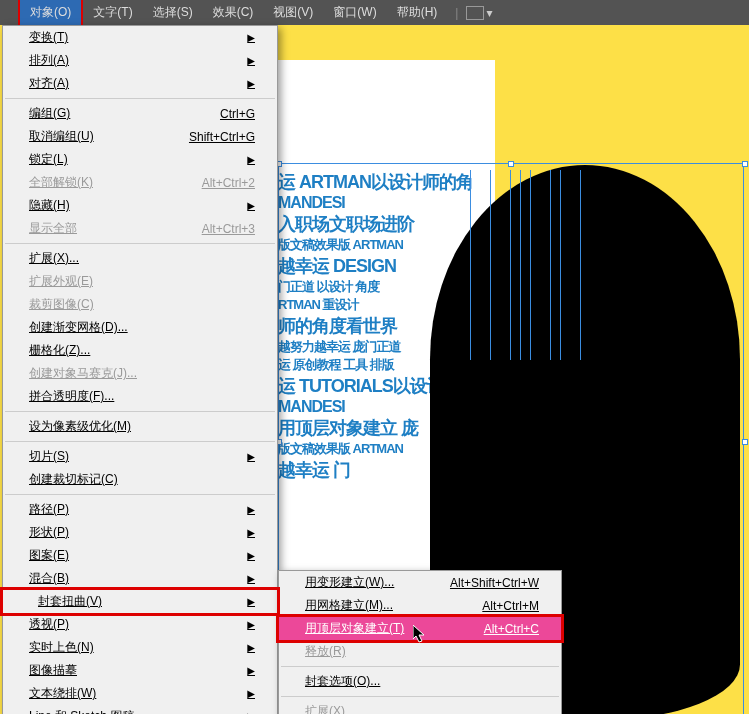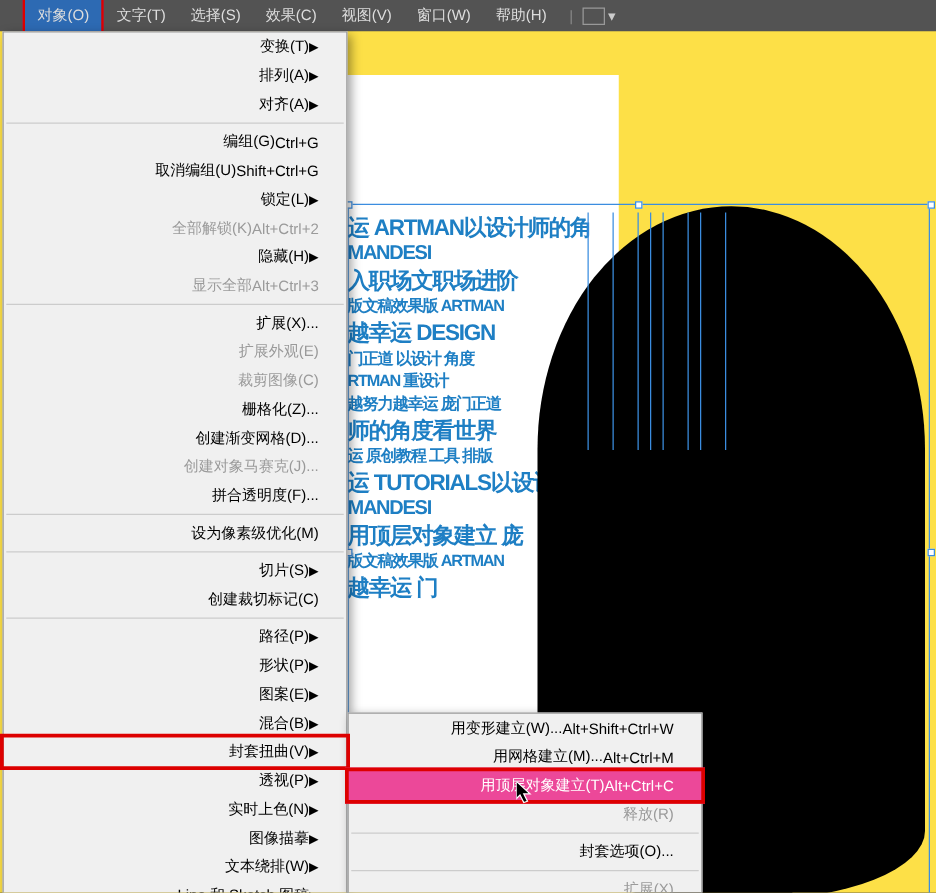--- a/index.html
+++ b/index.html
@@ -18,21 +18,21 @@
 .text-cloud .big { font-size: 16px; font-weight: 900; }
 .text-cloud .med { font-size: 18px; }
 .text-cloud .sm { font-size: 13px; }
 
 .shape { position: absolute; top: 140px; left: 430px; width: 310px; height: 555px; background: #000; border-radius: 50% 50% 45% 45% / 35% 35% 10% 10%; }
 .shape::after { content: ""; position: absolute; bottom: 0; left: 30%; width: 40%; height: 45%; background: #000; border-radius: 10% 10% 20% 20%; }
 .sel-handle { position: absolute; width: 6px; height: 6px; border: 1px solid #3b8de0; background: #fff; }
 .sel-box { position: absolute; top: 138px; left: 278px; width: 466px; height: 558px; border: 1px solid #3b8de0; pointer-events: none; }
 
 .dropdown { position: absolute; top: 25px; left: 2px; width: 276px; background: #f0f0f0; border: 1px solid #999; box-shadow: 3px 3px 8px rgba(0,0,0,0.4); font-size: 12px; color: #000; }
-.menu-item { display: flex; justify-content: flex-end; align-items: center; padding: 3px 22px 3px 26px; position: relative; }
+.menu-item { display: flex; justify-content: space-between; align-items: center; padding: 3px 22px 3px 26px; position: relative; text-decoration: underline; }
 .menu-item.disabled { color: #9a9a9a; }
 .menu-item .arrow { font-size: 10px; }
 .menu-sep { height: 1px; background: #ccc; margin: 3px 2px; }
 .menu-item.highlighted { border: 3px solid #d00; margin: -3px; z-index: 2; padding-left: 35px; }
 
 .submenu { position: absolute; top: 570px; left: 278px; width: 284px; background: #f0f0f0; border: 1px solid #999; box-shadow: 3px 3px 8px rgba(0,0,0,0.4); font-size: 12px; color: #000; }
 .submenu .menu-item.sel { background: #ec4899; color: #fff; }
 .submenu .menu-item.boxed { border: 3px solid #d00; margin: -3px; z-index: 2; }
 
 .cursor { position: absolute; top: 625px; left: 413px; width: 14px; height: 20px; pointer-events: none; z-index: 5; }
@@ -60,22 +60,22 @@
 <div class="canvas">
   <div class="artboard"></div>
   <div class="text-cloud" id="textcloud">
       <div class="line med">运 ARTMAN以设计师的角</div>
       <div class="line big">MANDESI</div>
       <div class="line med">入职场文职场进阶</div>
       <div class="line sm">版文稿效果版 ARTMAN</div>
       <div class="line med">越幸运 DESIGN</div>
       <div class="line sm">门正道 以设计 角度</div>
       <div class="line sm">RTMAN 重设计</div>
+      <div class="line med">师的角度看世界</div>
       <div class="line sm">越努力越幸运 庞门正道</div>
-      <div class="line med">师的角度看世界</div>
       <div class="line sm">运 原创教程 工具 排版</div>
       <div class="line med">运 TUTORIALS以设计师的角</div>
       <div class="line big">MANDESI</div>
       <div class="line med">用顶层对象建立 庞</div>
       <div class="line sm">版文稿效果版 ARTMAN</div>
       <div class="line med">越幸运 门</div>
     </div>
   <div class="shape"></div>
   <div class="sel-box"></div>
   <div class="sel-handle" style="top:136px;left:276px"></div>
@@ -140,25 +140,25 @@
     </div>
     <div class="menu-item disabled">
       <span>扩展外观(E)</span>
       <span></span>
     </div>
     <div class="menu-item disabled">
       <span>裁剪图像(C)</span>
       <span></span>
     </div>
     <div class="menu-item">
+      <span>创建渐变网格(D)...</span>
+      <span></span>
+    </div>
+    <div class="menu-item">
       <span>栅格化(Z)...</span>
-      <span></span>
-    </div>
-    <div class="menu-item">
-      <span>创建渐变网格(D)...</span>
       <span></span>
     </div>
     <div class="menu-item disabled">
       <span>创建对象马赛克(J)...</span>
       <span></span>
     </div>
     <div class="menu-item">
       <span>拼合透明度(F)...</span>
       <span></span>
     </div>

